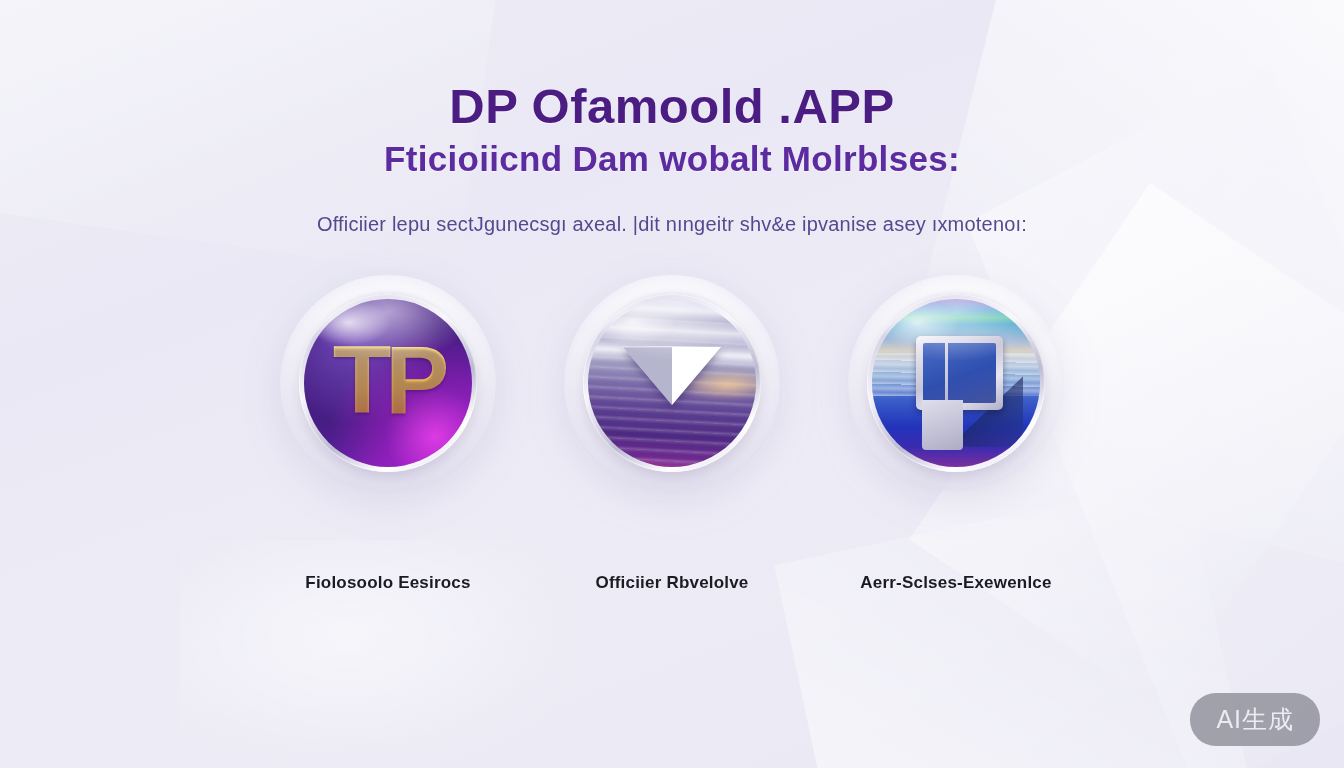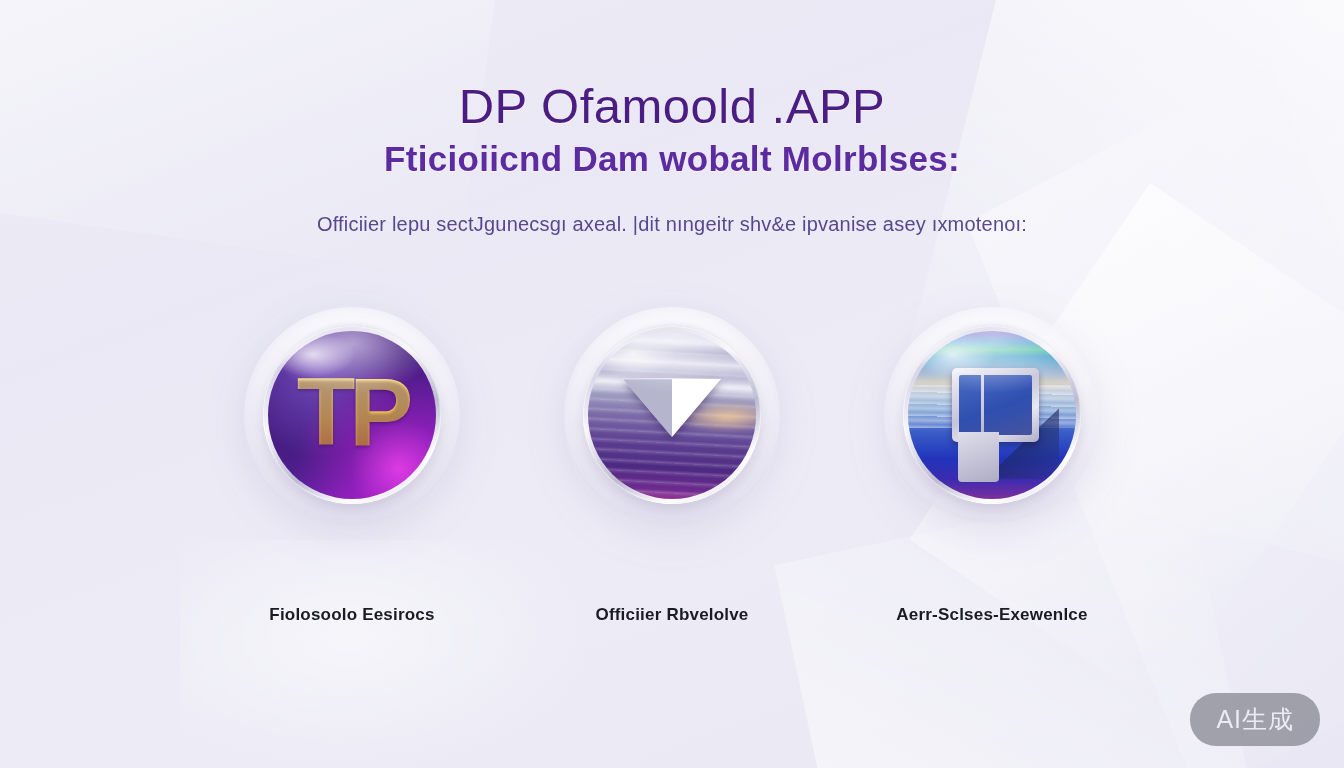--- a/index.html
+++ b/index.html
@@ -60,21 +60,21 @@
 
   
   #header {
     position:absolute;
     top:82px; left:0; right:0;
     text-align:center;
     z-index:5;
   }
   .title-line-1 {
     font-size:49px;
-    font-weight:normal;
+    font-weight:bold;
     letter-spacing:.5px;
     color:#4b1d82;
     line-height:1.02;
     text-shadow:0 1px 0 rgba(255,255,255,.6);
   }
   .title-line-2 {
     margin-top:9px;
     font-size:35px;
     font-weight:bold;
     letter-spacing:.3px;
@@ -88,25 +88,25 @@
     font-size:20px;
     font-weight:400;
     letter-spacing:.2px;
     color:#4a3a86;
     opacity:.92;
   }
 
   
   #icon-row {
     position:absolute;
-    top:307px; left:0; right:0;
+    top:275px; left:0; right:0;
     display:flex;
     justify-content:center;
     align-items:flex-start;
-    gap:104px;
+    gap:68px;
     z-index:6;
   }
   .icon-cell {
     width:216px;
     display:flex;
     flex-direction:column;
     align-items:center;
   }
 
   

